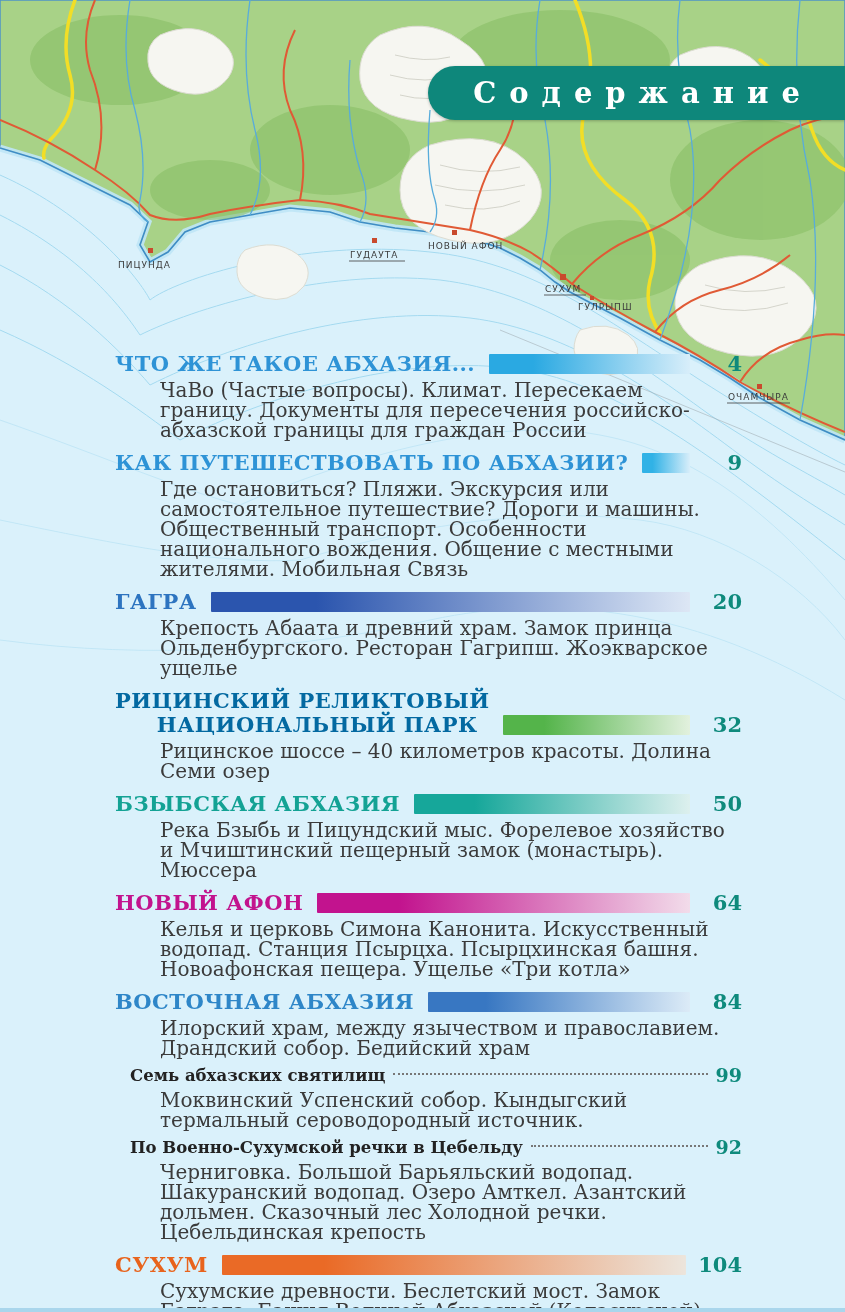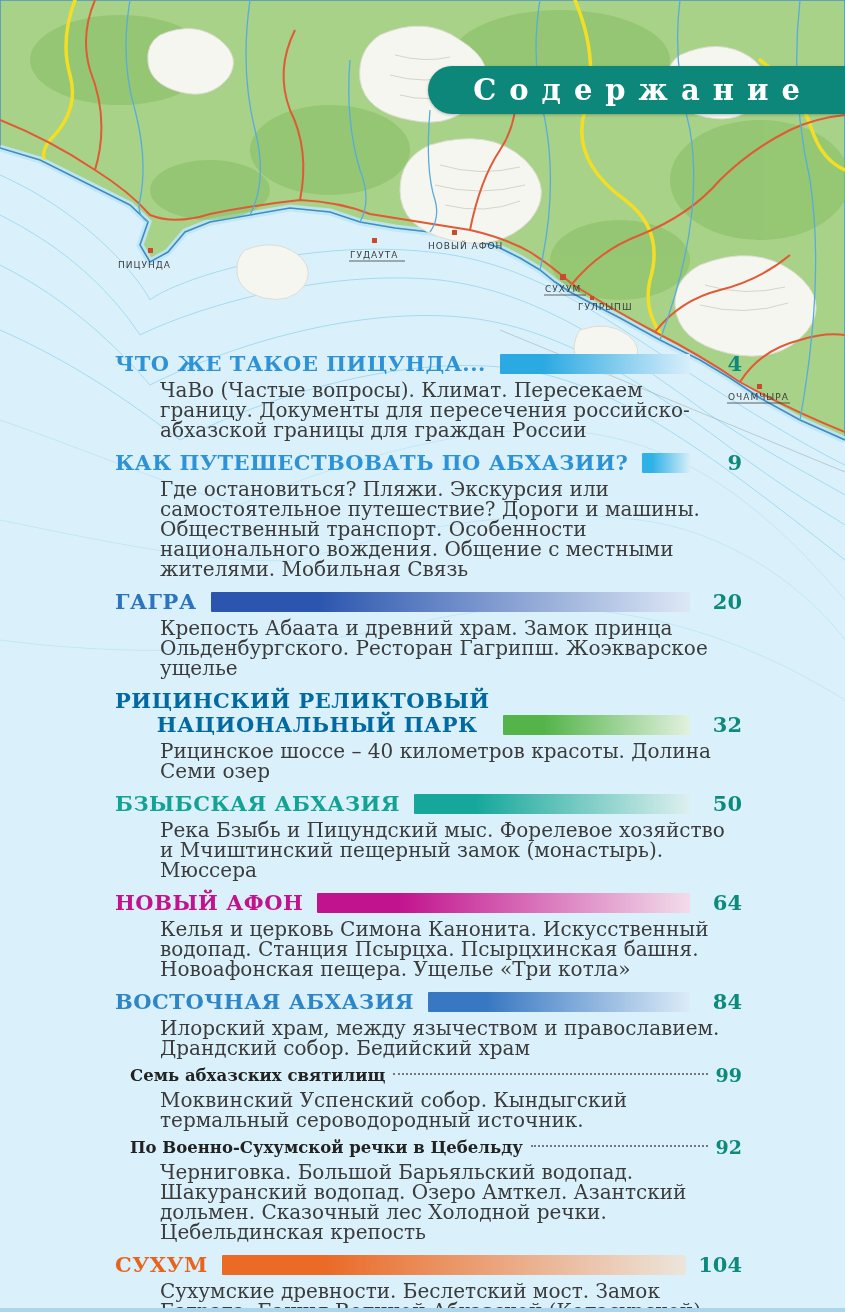--- a/index.html
+++ b/index.html
@@ -5,21 +5,21 @@
   html,body{margin:0;padding:0;}
   body{
     width:845px;height:1312px;position:relative;overflow:hidden;
     background:#daf1fb;
     font-family:"DejaVu Serif","Liberation Serif",serif;
   }
   
   .map-wrap{position:absolute;top:0;left:0;width:845px;height:1312px;z-index:0;}
   
   .banner{
-    position:absolute;top:66px;left:428px;width:417px;height:48px;z-index:3;
+    position:absolute;top:66px;left:428px;width:417px;height:54px;z-index:3;
     border-radius:28px 0 0 28px;
     display:flex;align-items:center;justify-content:center;
     box-shadow:0 1px 3px rgba(0,0,0,.25);
   }
   .banner span{
     color:#fff;font-size:29px;font-weight:bold;letter-spacing:13px;
     padding-left:13px;white-space:nowrap;
   }
   
   .toc{position:absolute;top:352px;left:115px;width:627px;z-index:4;}
@@ -150,21 +150,21 @@
 </div>
 
 <div class="banner" style="background: rgb(14, 135, 123);">
   <span style="color: rgb(255, 255, 255);">Содержание</span>
 </div>
 
 <div class="toc">
 
   <div class="entry">
     <div class="entry-row">
-      <div class="entry-title" style="color: rgb(46, 147, 214);">ЧТО ЖЕ ТАКОЕ ПИЦУНДА...</div>
+      <div class="entry-title" style="color: rgb(46, 147, 214);">ЧТО ЖЕ ТАКОЕ АБХАЗИЯ...</div>
       <div class="bar" style="background: linear-gradient(90deg, rgb(42, 169, 226) 0%, rgb(42, 169, 226) 22%, rgb(216, 238, 250) 100%);"></div>
       <div class="pagenum">4</div>
     </div>
     <div class="desc">ЧаВо (Частые вопросы). Климат.  Пересекаем границу. Документы для пересечения российско-абхазской  границы для граждан России</div>
   </div>
 
   <div class="entry">
     <div class="entry-row">
       <div class="entry-title" style="color: rgb(46, 147, 214);">КАК ПУТЕШЕСТВОВАТЬ ПО АБХАЗИИ?</div>
       <div class="bar" style="background: linear-gradient(90deg, rgb(49, 178, 230) 0%, rgb(49, 178, 230) 22%, rgb(216, 238, 250) 100%);"></div>

